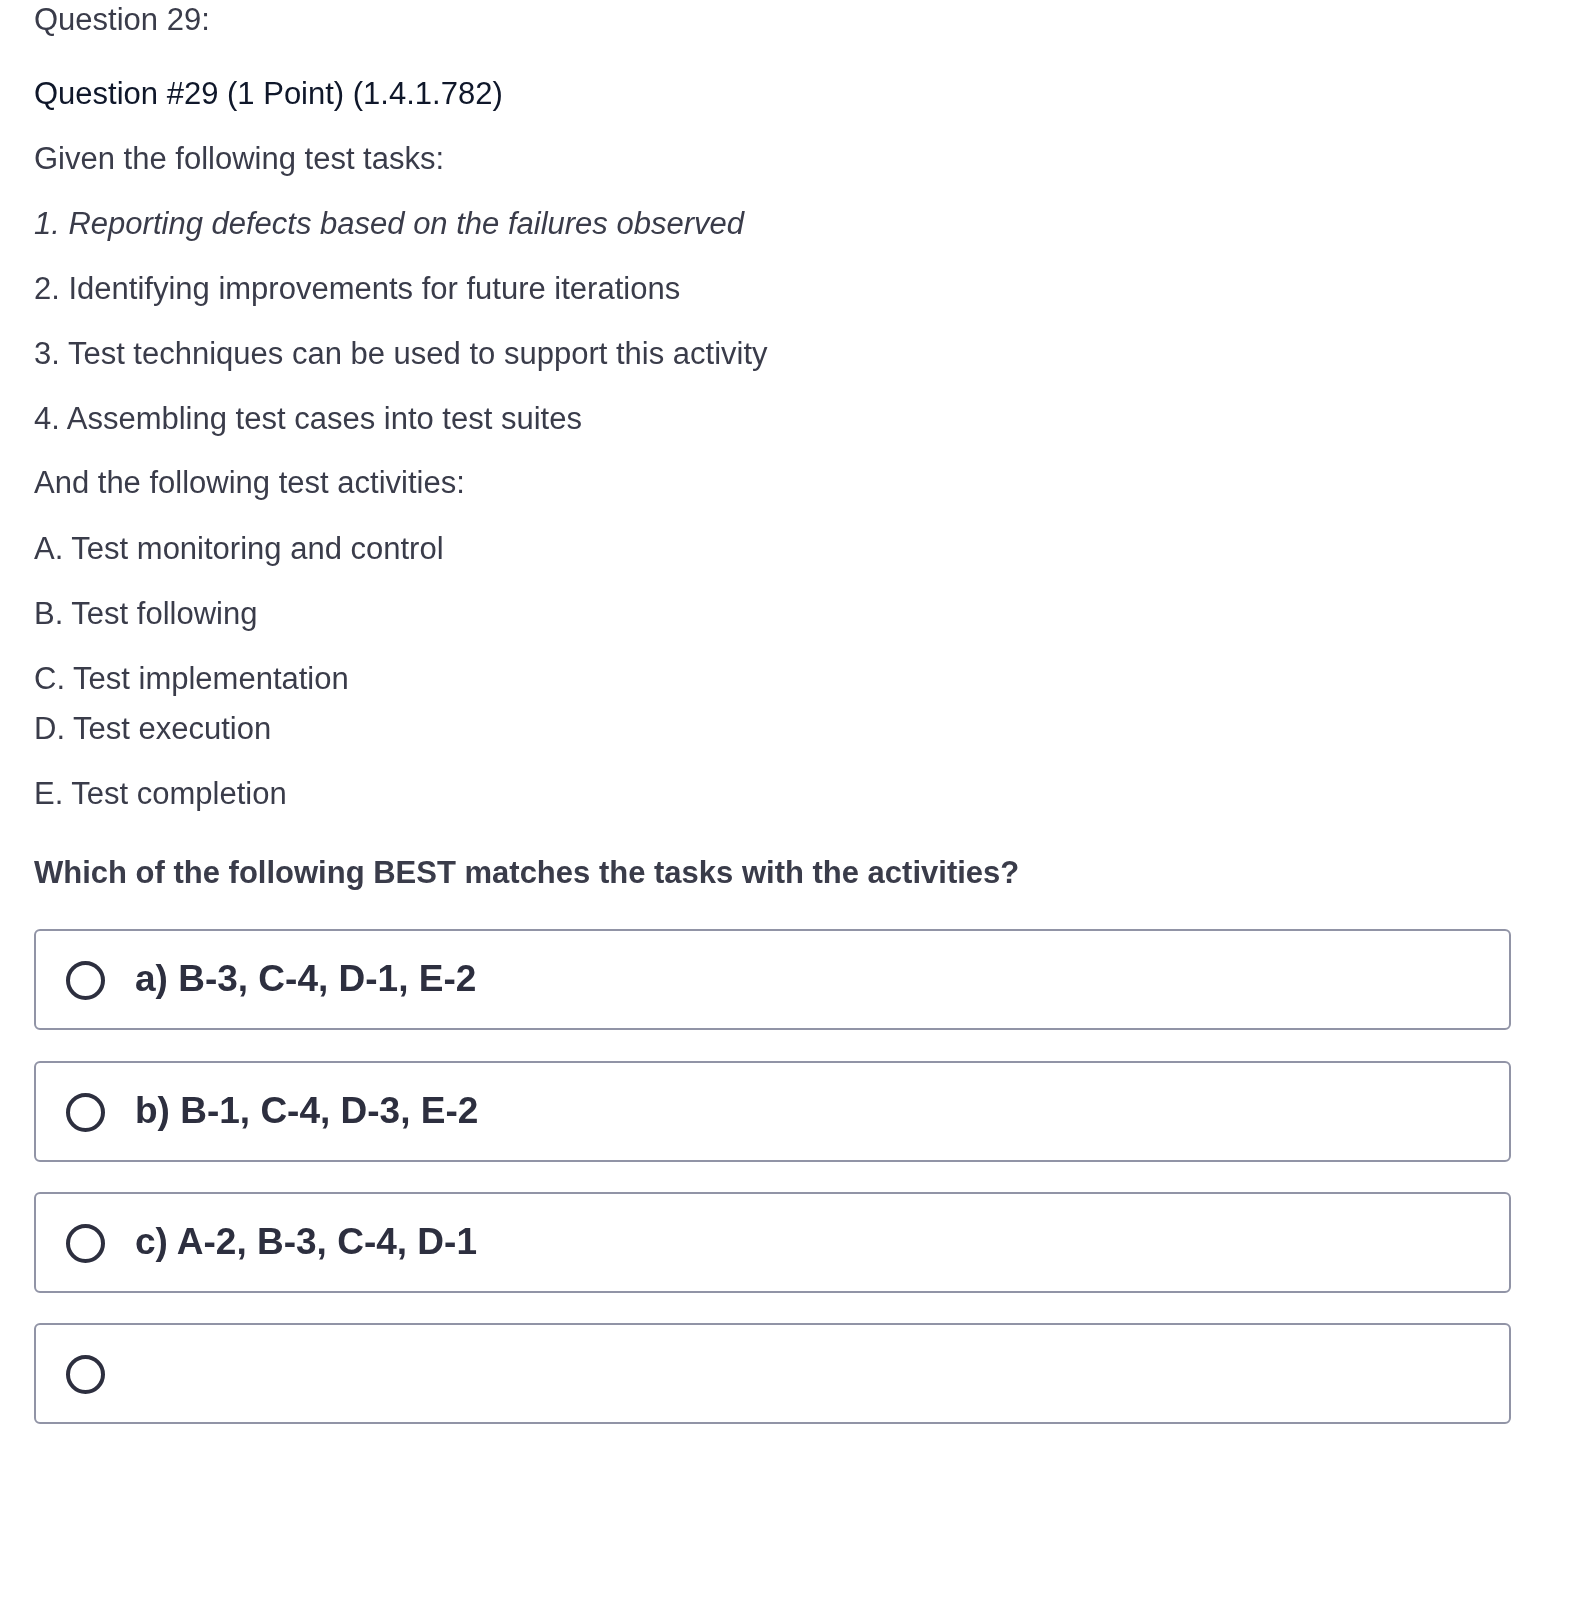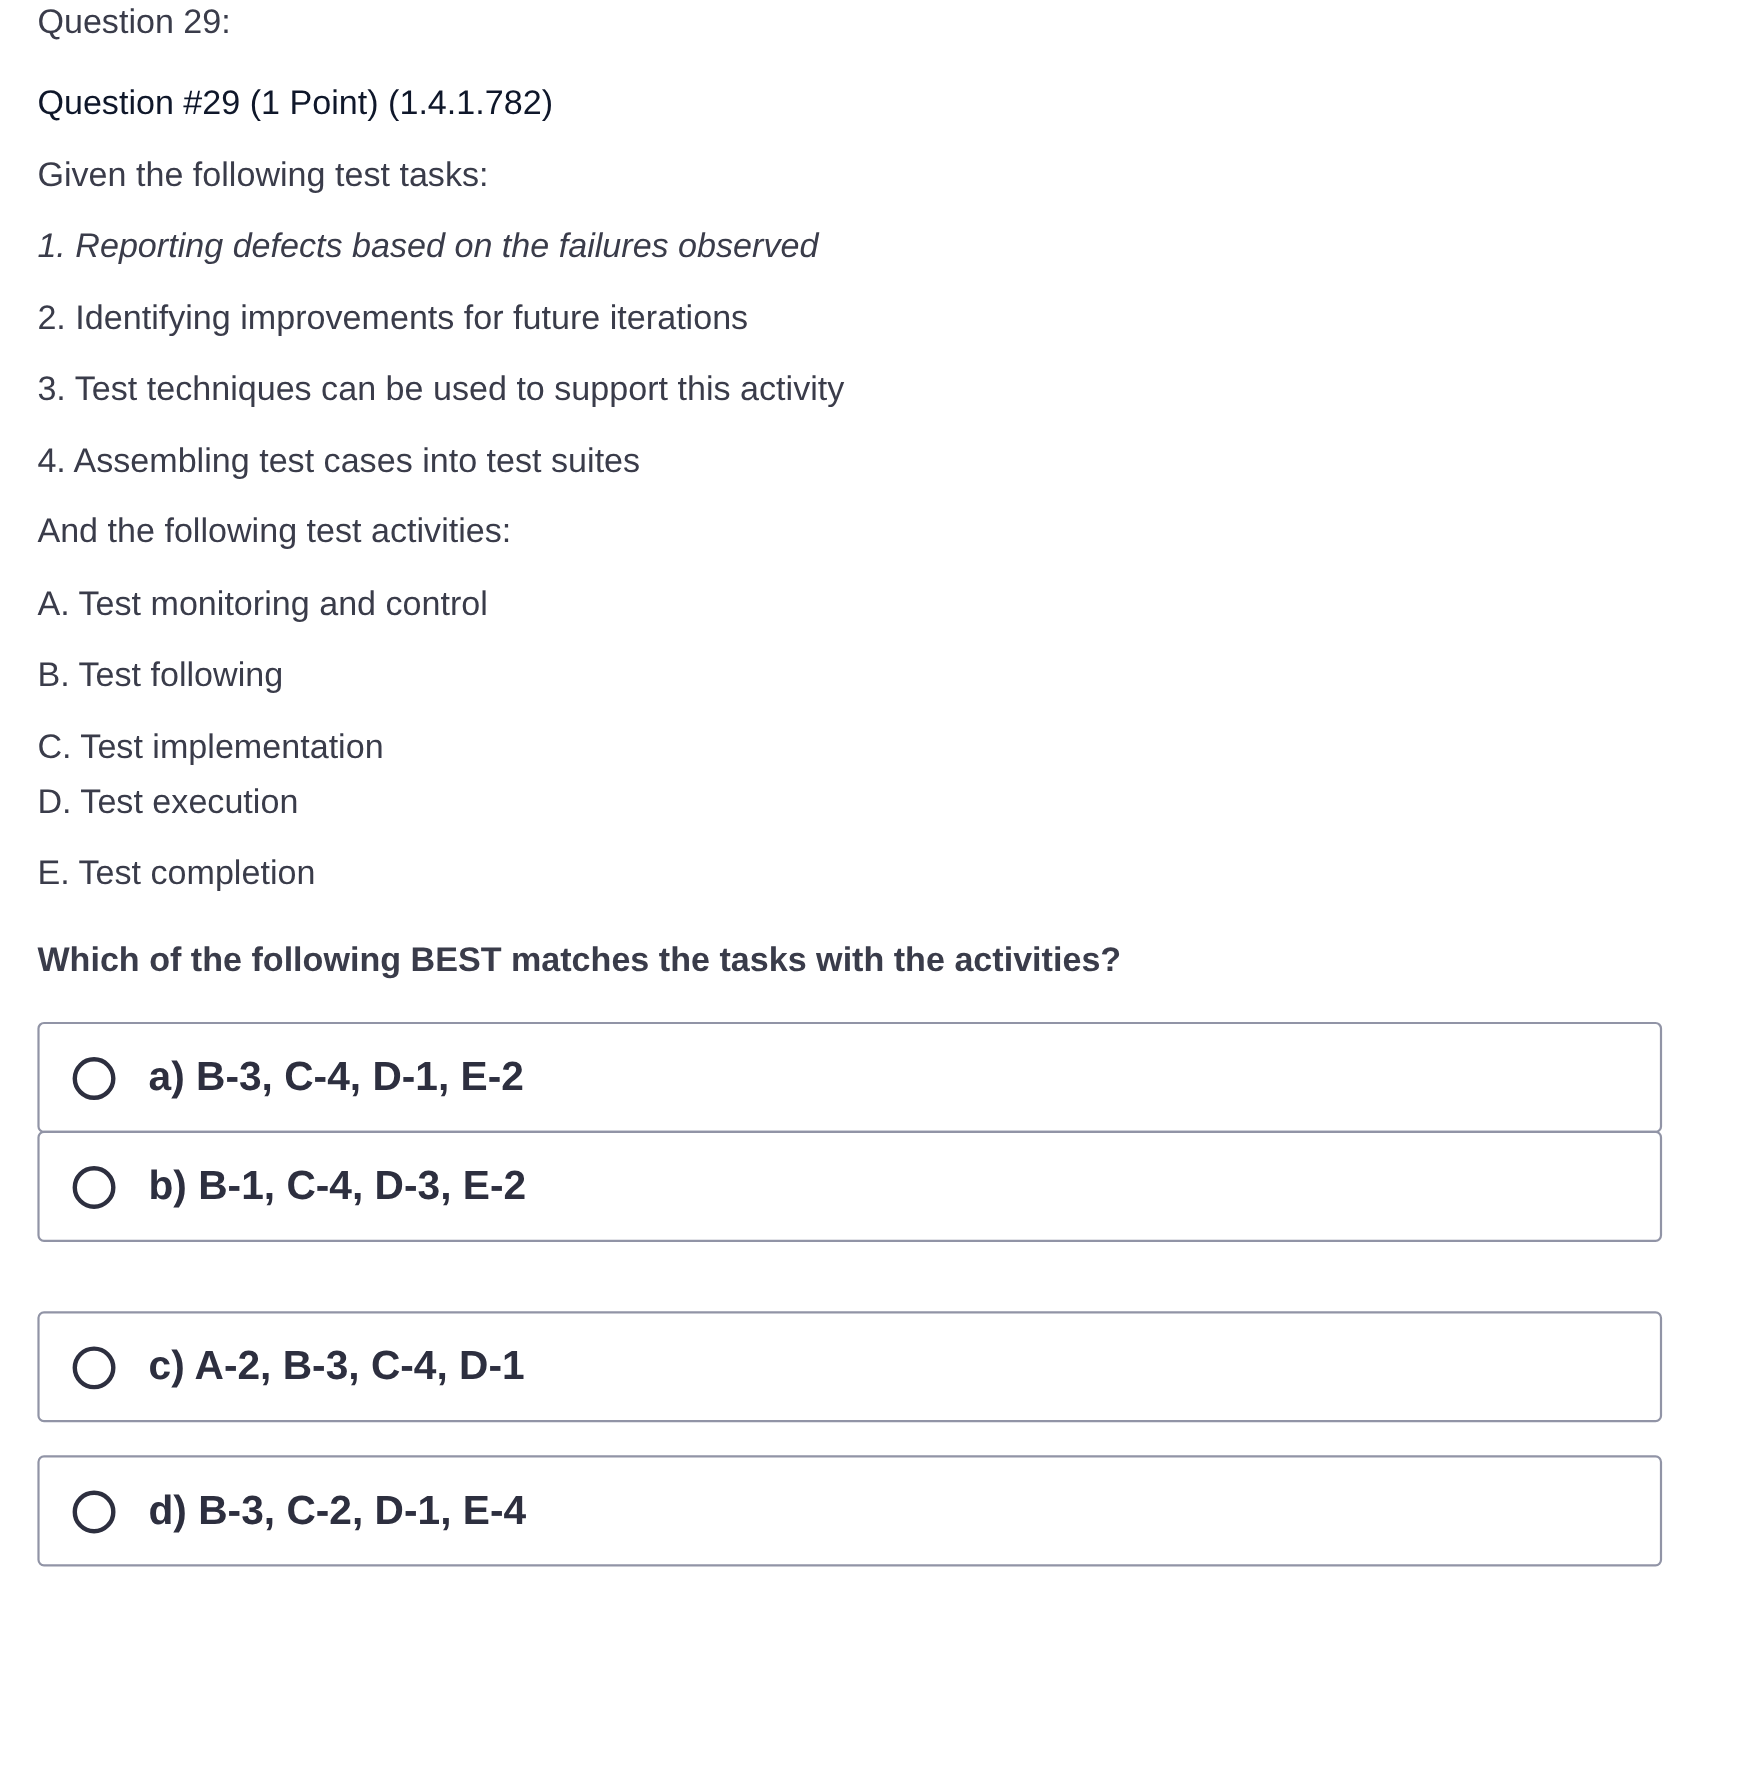--- a/index.html
+++ b/index.html
@@ -79,25 +79,24 @@
   </div>
 
   <div class="line" style="top:853px;font-weight:bold;">Which of the following BEST matches the tasks with the activities?</div>
 </div>
 
 <div>
   <div class="option" style="top:929px;">
     <span class="radio"></span>
     <span class="opt-label">a) B-3, C-4, D-1, E-2</span>
   </div>
-  <div class="option" style="top:1028px;">
+  <div class="option" style="top:1061px;">
     <span class="radio"></span>
     <span class="opt-label">b) B-1, C-4, D-3, E-2</span>
   </div>
   <div class="option" style="top:1192px;">
     <span class="radio"></span>
     <span class="opt-label">c) A-2, B-3, C-4, D-1</span>
   </div>
   <div class="option" style="top:1323px;">
     <span class="radio"></span>
-    <span class="opt-label">d) B-3, C-2, D-1, E-4</span>
   </div>
 </div>
 
 </body></html>

